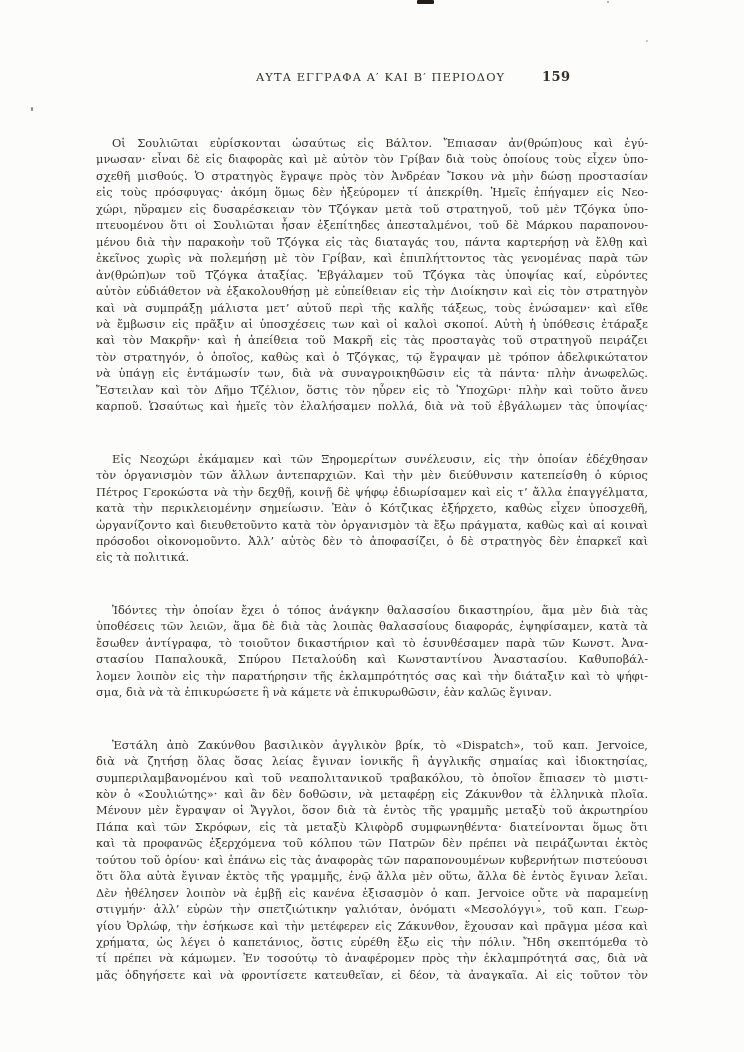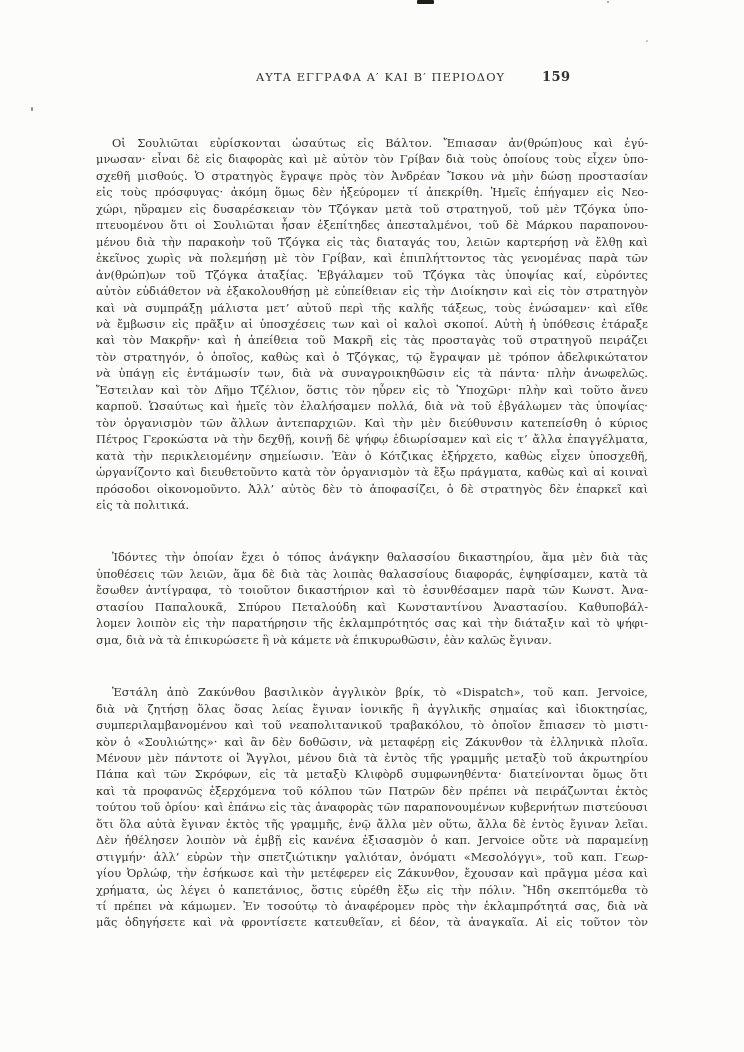--- a/index.html
+++ b/index.html
@@ -108,48 +108,49 @@
     <span class="page-number">159</span>
   </div>
 
   <div class="body-text">
       <div class="line indent">Οἱ Σουλιῶται εὑρίσκονται ὡσαύτως εἰς Βάλτον. Ἔπιασαν ἀν(θρώπ)ους καὶ ἐγύ-</div>
       <div class="line">μνωσαν· εἶναι δὲ εἰς διαφορὰς καὶ μὲ αὐτὸν τὸν Γρίβαν διὰ τοὺς ὁποίους τοὺς εἶχεν ὑπο-</div>
       <div class="line">σχεθῆ μισθούς. Ὁ στρατηγὸς ἔγραψε πρὸς τὸν Ἀνδρέαν Ἴσκου νὰ μὴν δώσῃ προστασίαν</div>
       <div class="line">εἰς τοὺς πρόσφυγας· ἀκόμη ὅμως δὲν ἠξεύρομεν τί ἀπεκρίθη. Ἡμεῖς ἐπήγαμεν εἰς Νεο-</div>
       <div class="line">χώρι, ηὕραμεν εἰς δυσαρέσκειαν τὸν Τζόγκαν μετὰ τοῦ στρατηγοῦ, τοῦ μὲν Τζόγκα ὑπο-</div>
       <div class="line">πτευομένου ὅτι οἱ Σουλιῶται ἦσαν ἐξεπίτηδες ἀπεσταλμένοι, τοῦ δὲ Μάρκου παραπονου-</div>
-      <div class="line">μένου διὰ τὴν παρακοὴν τοῦ Τζόγκα εἰς τὰς διαταγάς του, λειῶν καρτερήσῃ νὰ ἔλθῃ καὶ</div>
+      <div class="line">μένου διὰ τὴν παρακοὴν τοῦ Τζόγκα εἰς τὰς διαταγάς του, πάντα καρτερήσῃ νὰ ἔλθῃ καὶ</div>
       <div class="line">ἐκεῖνος χωρὶς νὰ πολεμήσῃ μὲ τὸν Γρίβαν, καὶ ἐπιπλήττοντος τὰς γενομένας παρὰ τῶν</div>
       <div class="line">ἀν(θρώπ)ων τοῦ Τζόγκα ἀταξίας. Ἐβγάλαμεν τοῦ Τζόγκα τὰς ὑποψίας καί, εὑρόντες</div>
       <div class="line">αὐτὸν εὐδιάθετον νὰ ἐξακολουθήσῃ μὲ εὐπείθειαν εἰς τὴν Διοίκησιν καὶ εἰς τὸν στρατηγὸν</div>
       <div class="line">καὶ νὰ συμπράξῃ μάλιστα μετ’ αὐτοῦ περὶ τῆς καλῆς τάξεως, τοὺς ἑνώσαμεν· καὶ εἴθε</div>
       <div class="line">νὰ ἔμβωσιν εἰς πρᾶξιν αἱ ὑποσχέσεις των καὶ οἱ καλοὶ σκοποί. Αὐτὴ ἡ ὑπόθεσις ἐτάραξε</div>
       <div class="line">καὶ τὸν Μακρῆν· καὶ ἡ ἀπείθεια τοῦ Μακρῆ εἰς τὰς προσταγὰς τοῦ στρατηγοῦ πειράζει</div>
       <div class="line">τὸν στρατηγόν, ὁ ὁποῖος, καθὼς καὶ ὁ Τζόγκας, τῷ ἔγραψαν μὲ τρόπον ἀδελφικώτατον</div>
       <div class="line">νὰ ὑπάγῃ εἰς ἐντάμωσίν των, διὰ νὰ συναγροικηθῶσιν εἰς τὰ πάντα· πλὴν ἀνωφελῶς.</div>
       <div class="line">Ἔστειλαν καὶ τὸν Δῆμο Τζέλιον, ὅστις τὸν ηὗρεν εἰς τὸ Ὑποχῶρι· πλὴν καὶ τοῦτο ἄνευ</div>
       <div class="line">καρποῦ. Ὡσαύτως καὶ ἡμεῖς τὸν ἐλαλήσαμεν πολλά, διὰ νὰ τοῦ ἐβγάλωμεν τὰς ὑποψίας·</div>
+      <div class="line indent">Εἰς Νεοχώρι ἐκάμαμεν καὶ τῶν Ξηρομερίτων συνέλευσιν, εἰς τὴν ὁποίαν ἐδέχθησαν</div>
       <div class="line">τὸν ὀργανισμὸν τῶν ἄλλων ἀντεπαρχιῶν. Καὶ τὴν μὲν διεύθυνσιν κατεπείσθη ὁ κύριος</div>
       <div class="line">Πέτρος Γεροκώστα νὰ τὴν δεχθῇ, κοινῇ δὲ ψήφῳ ἐδιωρίσαμεν καὶ εἰς τ’ ἄλλα ἐπαγγέλματα,</div>
       <div class="line">κατὰ τὴν περικλειομένην σημείωσιν. Ἐὰν ὁ Κότζικας ἐξήρχετο, καθὼς εἶχεν ὑποσχεθῆ,</div>
       <div class="line">ὠργανίζοντο καὶ διευθετοῦντο κατὰ τὸν ὀργανισμὸν τὰ ἔξω πράγματα, καθὼς καὶ αἱ κοιναὶ</div>
       <div class="line">πρόσοδοι οἰκονομοῦντο. Ἀλλ’ αὐτὸς δὲν τὸ ἀποφασίζει, ὁ δὲ στρατηγὸς δὲν ἐπαρκεῖ καὶ</div>
       <div class="line end">εἰς τὰ πολιτικά.</div>
       <div class="line indent">Ἰδόντες τὴν ὁποίαν ἔχει ὁ τόπος ἀνάγκην θαλασσίου δικαστηρίου, ἅμα μὲν διὰ τὰς</div>
       <div class="line">ὑποθέσεις τῶν λειῶν, ἅμα δὲ διὰ τὰς λοιπὰς θαλασσίους διαφοράς, ἐψηφίσαμεν, κατὰ τὰ</div>
       <div class="line">ἔσωθεν ἀντίγραφα, τὸ τοιοῦτον δικαστήριον καὶ τὸ ἐσυνθέσαμεν παρὰ τῶν Κωνστ. Ἀνα-</div>
       <div class="line">στασίου Παπαλουκᾶ, Σπύρου Πεταλούδη καὶ Κωνσταντίνου Ἀναστασίου. Καθυποβάλ-</div>
       <div class="line">λομεν λοιπὸν εἰς τὴν παρατήρησιν τῆς ἐκλαμπρότητός σας καὶ τὴν διάταξιν καὶ τὸ ψήφι-</div>
       <div class="line end">σμα, διὰ νὰ τὰ ἐπικυρώσετε ἢ νὰ κάμετε νὰ ἐπικυρωθῶσιν, ἐὰν καλῶς ἔγιναν.</div>
       <div class="line indent">Ἐστάλη ἀπὸ Ζακύνθου βασιλικὸν ἀγγλικὸν βρίκ, τὸ «Dispatch», τοῦ καπ. Jervoice,</div>
       <div class="line">διὰ νὰ ζητήσῃ ὅλας ὅσας λείας ἔγιναν ἰονικῆς ἢ ἀγγλικῆς σημαίας καὶ ἰδιοκτησίας,</div>
       <div class="line">συμπεριλαμβανομένου καὶ τοῦ νεαπολιτανικοῦ τραβακόλου, τὸ ὁποῖον ἔπιασεν τὸ μιστι-</div>
       <div class="line">κὸν ὁ «Σουλιώτης»· καὶ ἂν δὲν δοθῶσιν, νὰ μεταφέρῃ εἰς Ζάκυνθον τὰ ἑλληνικὰ πλοῖα.</div>
-      <div class="line">Μένουν μὲν πάντοτε οἱ Ἄγγλοι, μένου διὰ τὰ ἐντὸς τῆς γραμμῆς μεταξὺ τοῦ ἀκρωτηρίου</div>
+      <div class="line">Μένουν μὲν ἔγραψαν οἱ Ἄγγλοι, ὅσον διὰ τὰ ἐντὸς τῆς γραμμῆς μεταξὺ τοῦ ἀκρωτηρίου</div>
       <div class="line">Πάπα καὶ τῶν Σκρόφων, εἰς τὰ μεταξὺ Κλιφὸρδ συμφωνηθέντα· διατείνονται ὅμως ὅτι</div>
       <div class="line">καὶ τὰ προφανῶς ἐξερχόμενα τοῦ κόλπου τῶν Πατρῶν δὲν πρέπει νὰ πειράζωνται ἐκτὸς</div>
       <div class="line">τούτου τοῦ ὁρίου· καὶ ἐπάνω εἰς τὰς ἀναφορὰς τῶν παραπονουμένων κυβερνήτων πιστεύουσι</div>
       <div class="line">ὅτι ὅλα αὐτὰ ἔγιναν ἐκτὸς τῆς γραμμῆς, ἐνῷ ἄλλα μὲν οὕτω, ἄλλα δὲ ἐντὸς ἔγιναν λεῖαι.</div>
       <div class="line">Δὲν ἠθέλησεν λοιπὸν νὰ ἐμβῇ εἰς κανένα ἐξισασμὸν ὁ καπ. Jervoice οὔτε νὰ παραμείνῃ</div>
       <div class="line">στιγμήν· ἀλλ’ εὑρὼν τὴν σπετζιώτικην γαλιόταν, ὀνόματι «Μεσολόγγι», τοῦ καπ. Γεωρ-</div>
       <div class="line">γίου Ὀρλώφ, τὴν ἐσήκωσε καὶ τὴν μετέφερεν εἰς Ζάκυνθον, ἔχουσαν καὶ πρᾶγμα μέσα καὶ</div>
       <div class="line">χρήματα, ὡς λέγει ὁ καπετάνιος, ὅστις εὑρέθη ἔξω εἰς τὴν πόλιν. Ἤδη σκεπτόμεθα τὸ</div>
       <div class="line">τί πρέπει νὰ κάμωμεν. Ἐν τοσούτῳ τὸ ἀναφέρομεν πρὸς τὴν ἐκλαμπρότητά σας, διὰ νὰ</div>
       <div class="line">μᾶς ὁδηγήσετε καὶ νὰ φροντίσετε κατευθεῖαν, εἰ δέον, τὰ ἀναγκαῖα. Αἱ εἰς τοῦτον τὸν</div>

